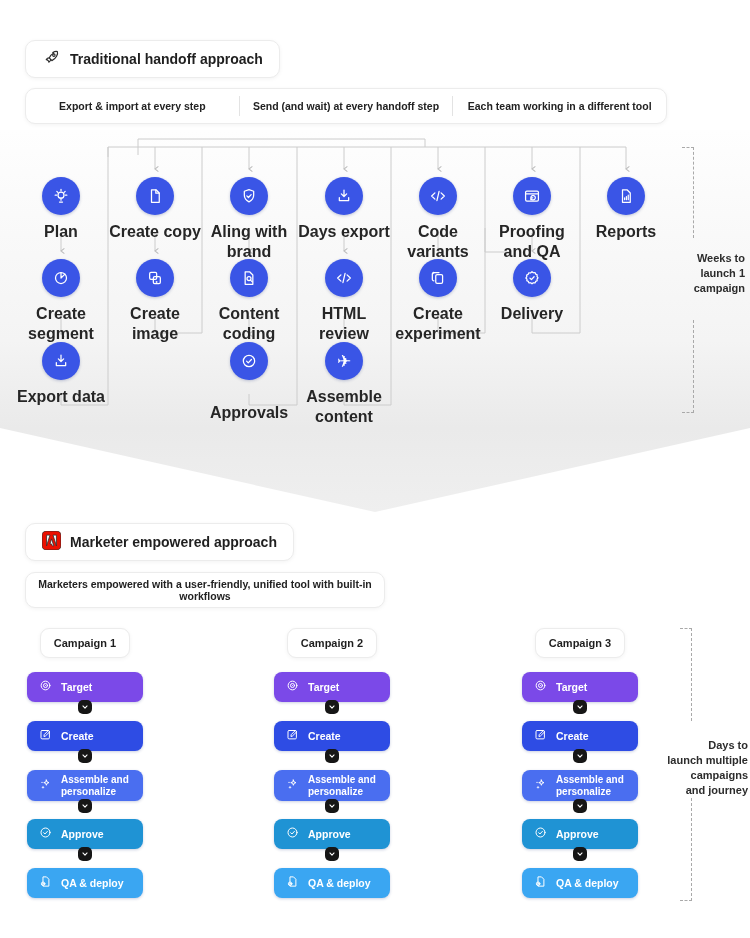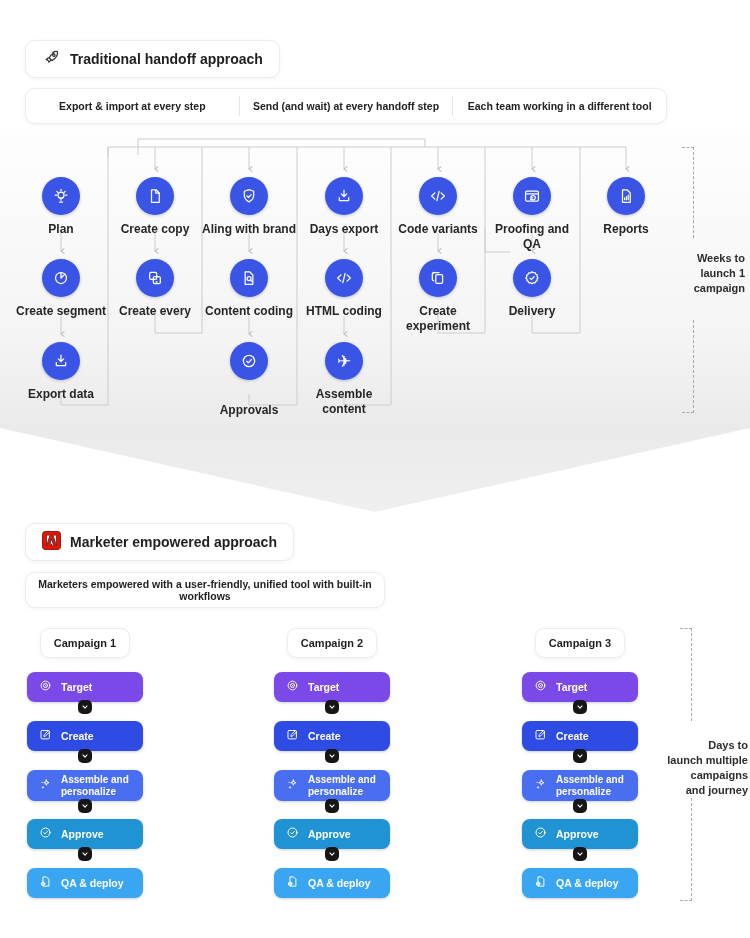--- a/index.html
+++ b/index.html
@@ -18,21 +18,21 @@
   .top-shade{position:absolute;left:0;top:130px;width:750px;height:382px;
              background:linear-gradient(180deg,#fefefe 0%,#f4f4f4 55%,#eaeaea 78%,#efefef 100%);
              clip-path:polygon(0 0,100% 0,100% 78%,50% 100%,0 78%);}
   .wires{position:absolute;left:0;top:0;}
   .step{position:absolute;width:94px;display:flex;flex-direction:column;align-items:center;}
   .step-circle{width:38px;height:38px;border-radius:50%;background:#3a55e6;display:flex;
                align-items:center;justify-content:center;box-shadow:0 1px 3px rgba(20,40,120,.25);}
   .step-circle svg{width:20px;height:20px;stroke:#fff;fill:none;stroke-width:1.5;
                    stroke-linecap:round;stroke-linejoin:round;}
   .step-circle .glyph{color:#fff;font-size:17px;line-height:1;}
-  .step-label{margin-top:7px;font-size:12px;font-weight:bold;color:#262626;text-align:center;line-height:1.25;}
+  .step-label{margin-top:7px;font-size:16px;font-weight:bold;color:#262626;text-align:center;line-height:1.25;}
   
   .brk{position:absolute;}
   .brk-top{border-top:1px dashed #a9a9a9;border-right:1px dashed #a9a9a9;}
   .brk-bot{border-bottom:1px dashed #a9a9a9;border-right:1px dashed #a9a9a9;}
   .brk-note{position:absolute;font-size:11px;font-weight:bold;color:#2c2c2c;text-align:right;
             line-height:1.35;white-space:pre-line;}
   
   .camp-label-wrap{position:absolute;width:116px;display:flex;justify-content:center;}
   .camp-label{background:#fff;border:1px solid #ececec;border-radius:9px;box-shadow:0 1px 4px rgba(0,0,0,.05);
               padding:8px 13px;font-size:11px;font-weight:bold;color:#1f1f1f;}
@@ -148,21 +148,21 @@
     <div class="step-label">Create copy</div>
     </div>
   <div class="step" style="left:108px;top:259px;">
     <div class="step-circle">
         <svg viewBox="0 0 24 24">
           <rect x="5.6" y="5.2" width="8.4" height="8.4" rx="1.6"></rect>
           <rect x="10" y="10.4" width="8.4" height="8.4" rx="1.6"></rect>
           <path d="M13 15.2l2.6 1.5-2.6 1.5z" fill="#fff" stroke="none"></path>
         </svg>
       </div>
-    <div class="step-label">Create every</div>
+    <div class="step-label">Create image</div>
     </div>
 
   <div class="step" style="left:202px;top:177px;">
     <div class="step-circle">
         <svg viewBox="0 0 24 24">
           <path d="M12 4.4l5.6 1.9v4.9c0 3.7-2.2 6.2-5.6 7.8-3.4-1.6-5.6-4.1-5.6-7.8V6.3z"></path>
           <path d="M9.4 11.9l1.9 1.9 3.3-3.5"></path>
         </svg>
       </div>
     <div class="step-label">Aling with brand</div>
@@ -195,21 +195,21 @@
         </svg>
       </div>
     <div class="step-label">Days export</div>
     </div>
   <div class="step" style="left:297px;top:259px;">
     <div class="step-circle">
         <svg viewBox="0 0 24 24">
           <path d="M8.3 8.2l-3.9 3.8 3.9 3.8M15.7 8.2l3.9 3.8-3.9 3.8M13.3 6.4l-2.6 11.2"></path>
         </svg>
       </div>
-    <div class="step-label">HTML coding</div>
+    <div class="step-label">HTML review</div>
     </div>
   <div class="step" style="left:297px;top:342px;">
     <div class="step-circle">
         <span class="glyph">✈</span>
       </div>
     <div class="step-label">Assemble content</div>
     </div>
 
   <div class="step" style="left:391px;top:177px;">
     <div class="step-circle">

